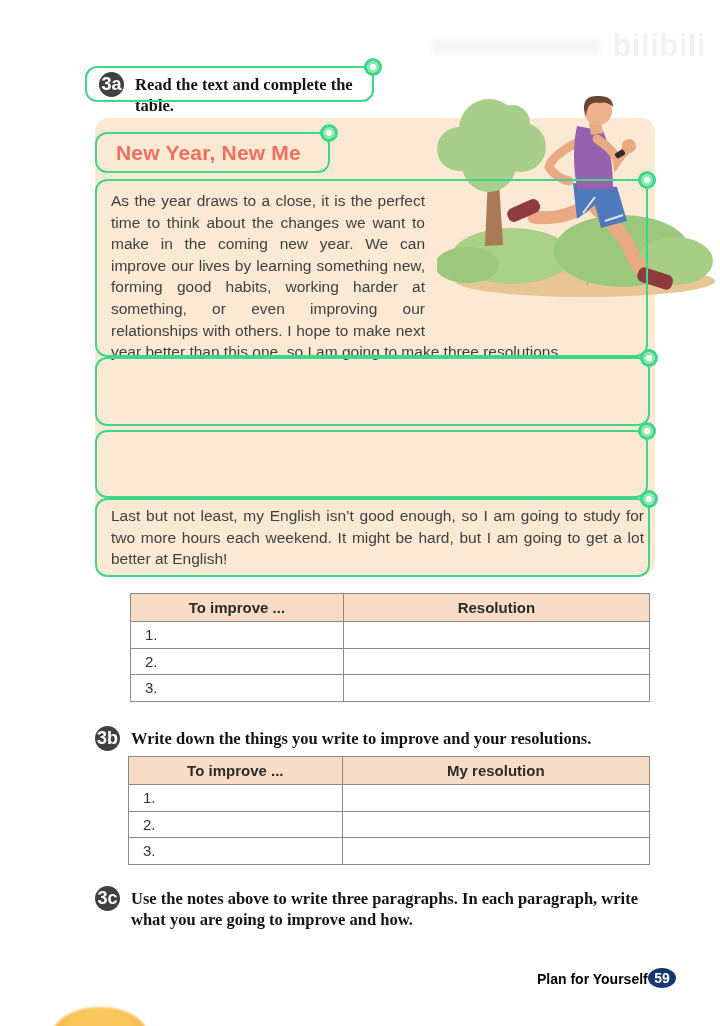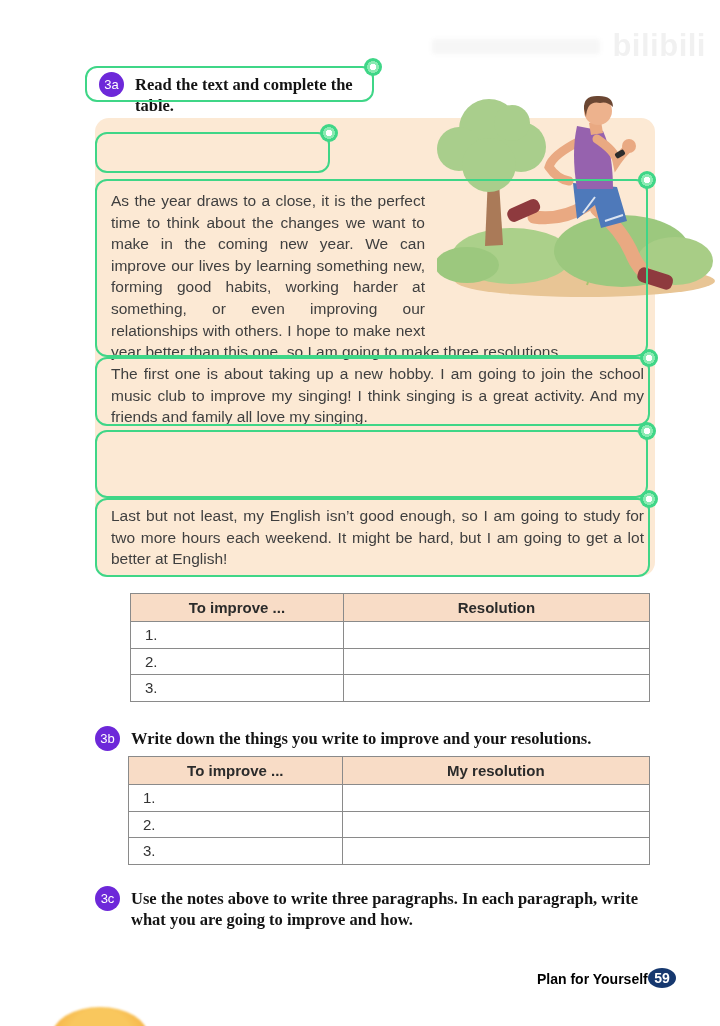--- a/index.html
+++ b/index.html
@@ -5,22 +5,22 @@
   html,body{margin:0;padding:0;}
   body{background:#e9e9e9;font-family:"Liberation Sans",sans-serif;}
   #page{position:relative;width:720px;height:1026px;background:#ffffff;overflow:hidden;margin:0 auto;}
 
   
   .watermark{position:absolute;top:28px;right:14px;display:flex;align-items:center;gap:12px;}
   .wm-blur{display:block;width:168px;height:15px;background:rgba(80,80,80,0.05);filter:blur(2px);border-radius:3px;}
   .wm-text{font-size:31px;font-weight:bold;color:rgba(60,60,60,0.07);letter-spacing:.5px;font-family:"Liberation Sans",sans-serif;}
 
   
-  .act-badge{position:absolute;width:25px;height:25px;border-radius:50%;background:#6d28d9;color:#fff;
-             font-size:13px;font-weight:normal;display:flex;align-items:center;justify-content:center;
+  .act-badge{position:absolute;width:25px;height:25px;border-radius:50%;background:#404040;color:#fff;
+             font-size:18px;font-weight:bold;display:flex;align-items:center;justify-content:center;
              font-family:"Liberation Sans",sans-serif;}
   .act-label{position:absolute;font-family:Liberation Serif, serif;font-weight:700;font-size:16.5px;color:#141414;line-height:21px;}
 
   
   .panel{position:absolute;left:95px;top:118px;width:560px;height:458px;background:#fce9d4;border-radius:14px;}
   .reading-title{position:absolute;left:116px;top:141px;font-size:21px;font-weight:bold;color:#ee6f5f;letter-spacing:.2px;}
   .para{position:absolute;text-align:justify;font-size:15.5px;line-height:21.6px;color:#3f3f3f;
         font-family:"Liberation Sans",sans-serif;}
   .p1{left:111px;top:190px;width:531px;}
   .p2{left:111px;top:363px;width:533px;}
@@ -117,26 +117,26 @@
       <path d="M160,46 Q178,58 180,68 Q184,62 190,56" stroke="#e9a982" stroke-width="9" stroke-linecap="round" fill="none"></path>
       <circle cx="192" cy="53" r="7" fill="#e9a982"></circle>
       <rect x="178" y="58" width="10" height="6" rx="2" fill="#2c2c2c" transform="rotate(-30 183 61)"></rect>
 
       <path d="M152,30 L164,28 L166,40 L154,42 Z" fill="#e9a982"></path>
       <circle cx="161" cy="18" r="14" fill="#edb28d"></circle>
       <path d="M147,16 Q146,2 162,3 Q176,3 176,14 Q170,8 163,10 Q150,7 149,24 Z" fill="#6b4632"></path>
     </g>
   </svg>
 
+  <div class="reading-title">New Year, New Me</div>
 
   <div class="para p1">
     <span class="illu-spacer"></span>
     <span>As the year draws to a close, it is the perfect time to think about the changes we want to make in the coming new year. We can improve our lives by learning something new, forming good habits, working harder at something, or even improving our relationships with others. I hope to make next year better than this one, so I am going to make three resolutions.</span>
   </div>
-  <div class="para p2">The first one is about taking up a new hobby. I am going to join the school music club to improve my singing! I think singing is a great activity. And my friends and family all love my singing.</div>
   <div class="para p4">Last but not least, my English isn’t good enough, so I am going to study for two more hours each weekend. It might be hard, but I am going to get a lot better at English!</div>
 
   <div class="ann" style="left:85px;top:66px;width:289px;height:36px;">
     <span class="handle"></span>
   </div>
   <div class="ann" style="left:95px;top:132px;width:235px;height:41px;">
     <span class="handle"></span>
   </div>
   <div class="ann" style="left:95px;top:179px;width:553px;height:178px;">
     <span class="handle"></span>

